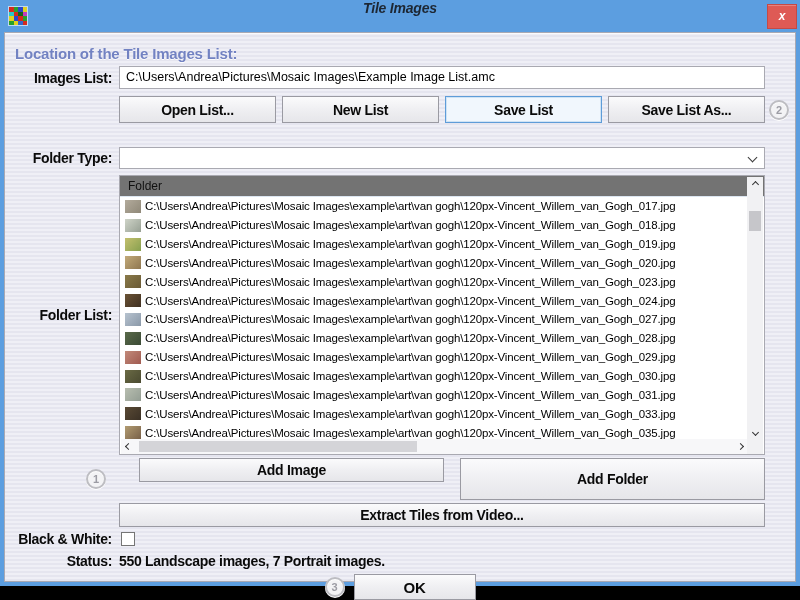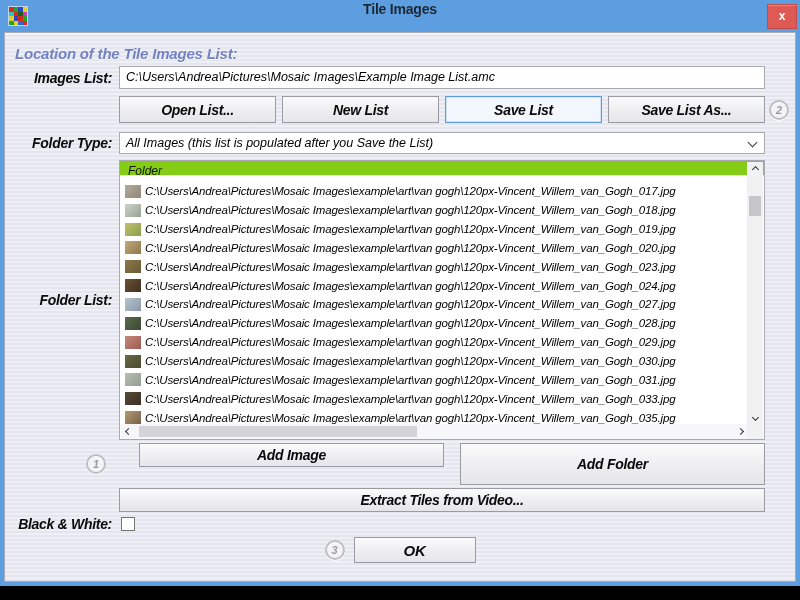--- a/index.html
+++ b/index.html
@@ -8,22 +8,23 @@
     background:#000;
     font-family:"Liberation Sans", sans-serif;
     overflow:hidden;
   }
   .dialog {
     position:absolute; left:0; top:0; width:800px; height:586px;
     background:#5C9EE0;
   }
   
   .titlebar {
-    position:relative; height:17px; display:flex; align-items:flex-end;
+    position:relative; height:17px; display:flex; align-items:flex-start;
     background:#5C9EE0;
+    font-style:italic;
   }
   .app-icon {
     position:absolute; left:9px; top:7px; width:18px; height:18px;
     display:grid; grid-template-columns:repeat(4,1fr); grid-template-rows:repeat(4,1fr);
     outline:1px solid rgba(255,255,255,.6);
   }
   .app-icon i { display:block; }
   .title-text {
     width:100%; text-align:center; font-size:14px; font-weight:bold;
     color:#1d2733; letter-spacing:-0.2px;
@@ -34,21 +35,20 @@
     color:#fff; font-size:12px; font-weight:bold; text-align:center; line-height:23px;
     box-shadow: inset 0 1px 0 rgba(255,255,255,.25);
   }
   
   .content {
     position:absolute; left:4px; right:4px; top:32px; bottom:4px;
     background:repeating-linear-gradient(180deg,#EFEFF6 0 2px,#E5E5EF 2px 4px);
     border:1px solid #A9A9B3;
     box-shadow: inset 0 1px 0 #fbfbfd;
     padding-top:12px;
-    font-style:italic;
   }
   .heading {
     margin:0 0 4px 10px; font-size:15px; font-weight:bold; color:#7282C2;
     letter-spacing:-0.2px; text-shadow:0 1px 0 rgba(255,255,255,.8);
   }
   .form-row { display:flex; align-items:center; padding-right:2px; }
   .label-col {
     width:114px; flex:0 0 114px; text-align:right; padding-right:7px;
     font-size:14px; font-weight:bold; color:#0a0a0a; letter-spacing:-0.3px;
   }
@@ -80,22 +80,22 @@
   .chev.up { transform:rotate(-135deg); }
   .chev.left { transform:rotate(135deg); }
   .chev.right { transform:rotate(-45deg); }
   .combo .chev { position:absolute; right:8px; top:6px; }
   
   .listbox {
     position:relative; width:100%; height:280px; background:#fff; border:1px solid #A9A9B1;
     overflow:hidden;
   }
   .list-header {
-    height:15px; line-height:20px; padding-left:8px; font-size:12px; color:#111;
-    background:#84cc16; border-bottom:1px solid #DCE6F1;
+    height:21px; line-height:20px; padding-left:8px; font-size:12px; color:#111;
+    background:#737373; border-bottom:1px solid #DCE6F1;
   }
   .rows { position:absolute; left:0; top:21px; right:17px; bottom:15px; overflow:hidden; }
   .row { display:flex; align-items:center; height:18.85px; padding-left:5px; }
   .thumb { width:16px; height:13px; flex:0 0 16px; margin-right:4px; }
   .path { font-size:11.5px; color:#000; white-space:nowrap; letter-spacing:-0.15px; }
   .vscroll {
     position:absolute; top:1px; right:1px; bottom:15px; width:16px; background:#F1F1F3;
     display:flex; flex-direction:column; align-items:center;
   }
   .vscroll .arr { height:14px; display:flex; align-items:center; justify-content:center; width:100%; }
@@ -120,21 +120,21 @@
   .badge-in-label { display:inline-flex; vertical-align:middle; margin-right:6px; }
   
   .checkbox {
     width:14px; height:14px; background:#fff; border:1px solid #757575; margin-left:2px;
   }
   .status-val { font-size:14px; font-weight:bold; color:#0a0a0a; letter-spacing:-0.3px; }
   .ok-row { display:flex; align-items:center; justify-content:center; gap:9px; }
   .ok-btn { width:122px; height:26px; font-size:15px; }
   
   .mt4{} .mt3{margin-top:3px} .mt6{margin-top:6px} .mt7{margin-top:7px}
-  .mt9{margin-top:9px} .mt14{margin-top:4px} .mt5{margin-top:5px}
+  .mt9{margin-top:24px} .mt14{margin-top:4px} .mt5{margin-top:5px}
 </style>
 </head>
 <body>
 
 <div class="dialog">
 
   <div class="titlebar">
     <span class="app-icon">
       <i style="background:#d42a1e"></i>
         <i style="background:#28a02a"></i>
@@ -179,21 +179,20 @@
       </div>
       <div class="gutter">
         <span class="badge">2</span>
       </div>
     </div>
 
     <div class="form-row mt9">
       <div class="label-col">Folder Type:</div>
       <div class="ctrl-col">
         <div class="combo">
-          <span>All Images (this list is populated after you Save the List)</span>
           <span class="chev down"></span>
         </div>
       </div>
       <div class="gutter"></div>
     </div>
 
     <div class="form-row mt6">
       <div class="label-col">Folder List:</div>
       <div class="ctrl-col">
         <div class="listbox">
@@ -312,20 +311,27 @@
     </div>
 
     <div class="form-row mt14">
       <div class="label-col">Black &amp; White:</div>
       <div class="ctrl-col" style="align-items:center;">
         <div class="checkbox"></div>
       </div>
       <div class="gutter"></div>
     </div>
 
+    <div class="form-row mt6">
+      <div class="label-col">Status:</div>
+      <div class="ctrl-col">
+        <div class="status-val">550 Landscape images, 7 Portrait images.</div>
+      </div>
+      <div class="gutter"></div>
+    </div>
 
     <div class="ok-row mt5">
       <span class="badge">3</span>
       <div class="btn ok-btn">OK</div>
     </div>
 
   </div>
 </div>
 
 </body></html>

